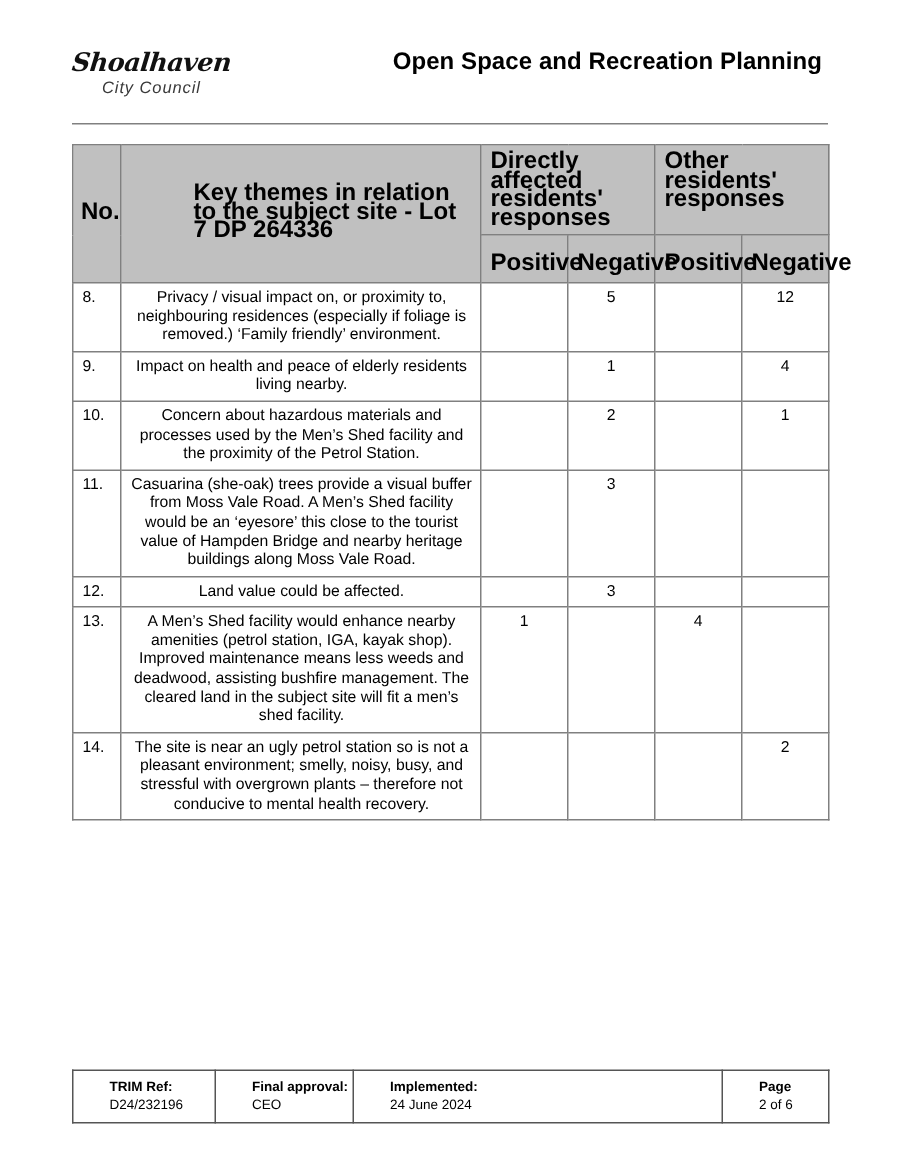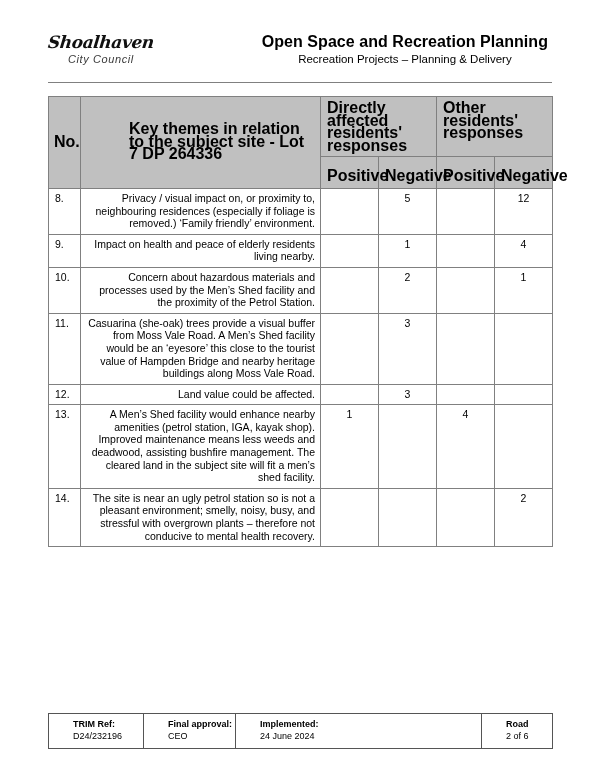--- a/index.html
+++ b/index.html
@@ -139,21 +139,21 @@
   col.c-da-pos  { width: 58px; }
   col.c-da-neg  { width: 58px; }
   col.c-ot-pos  { width: 58px; }
   col.c-ot-neg  { width: 58px; }
 
   td.cell-no {
     text-align: left;
     white-space: nowrap;
   }
   td.cell-theme {
-    text-align: right;
+    text-align: center;
   }
   td.cell-num {
     text-align: center;
     padding-left: 0;
     padding-right: 0;
   }
 
   
   .footer-table {
     position: absolute;
@@ -192,21 +192,20 @@
 
   <div class="doc-header">
 
     <div class="logo-block">
       <div class="logo-shoalhaven">Shoalhaven</div>
       <div class="logo-citycouncil">City Council</div>
     </div>
 
     <div class="header-titles">
       <div class="header-title-main">Open Space and Recreation Planning</div>
-      <div class="header-title-sub">Recreation Projects – Planning &amp; Delivery</div>
     </div>
 
   </div>
 
   <div class="header-rule"></div>
 
   <table class="main-table">
     <colgroup>
       <col class="c-no">
       <col class="c-theme">
@@ -312,20 +311,20 @@
         </td>
         <td>
           <span class="f-label">Final approval:</span>
           <span class="f-value">CEO</span>
         </td>
         <td>
           <span class="f-label">Implemented:</span>
           <span class="f-value">24 June 2024</span>
         </td>
         <td>
-          <span class="f-label">Road</span>
+          <span class="f-label">Page</span>
           <span class="f-value">2 of 6</span>
         </td>
       </tr>
     </tbody>
   </table>
 
 </div>
 
 </body></html>

